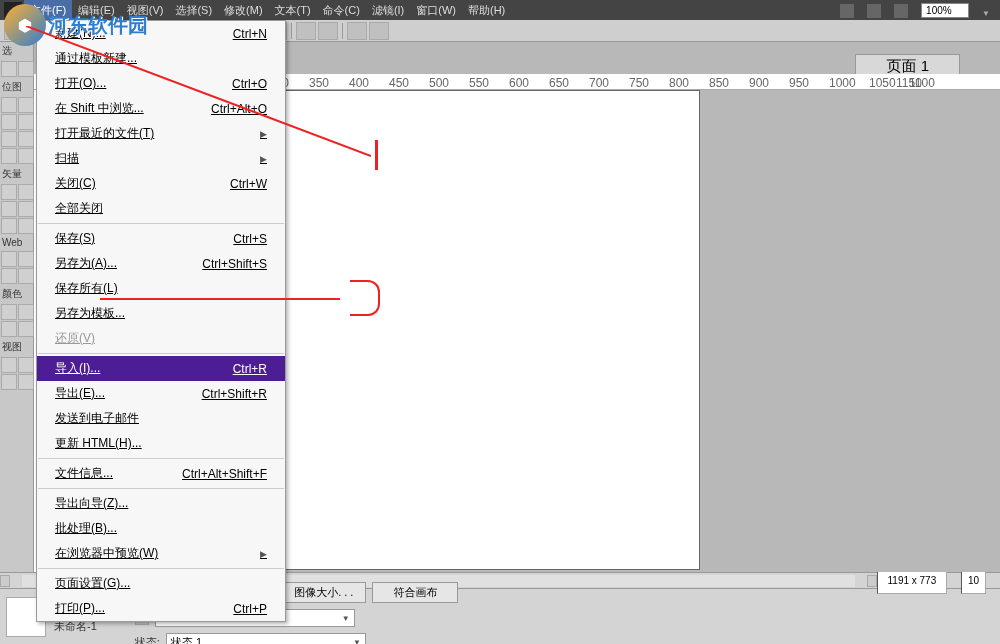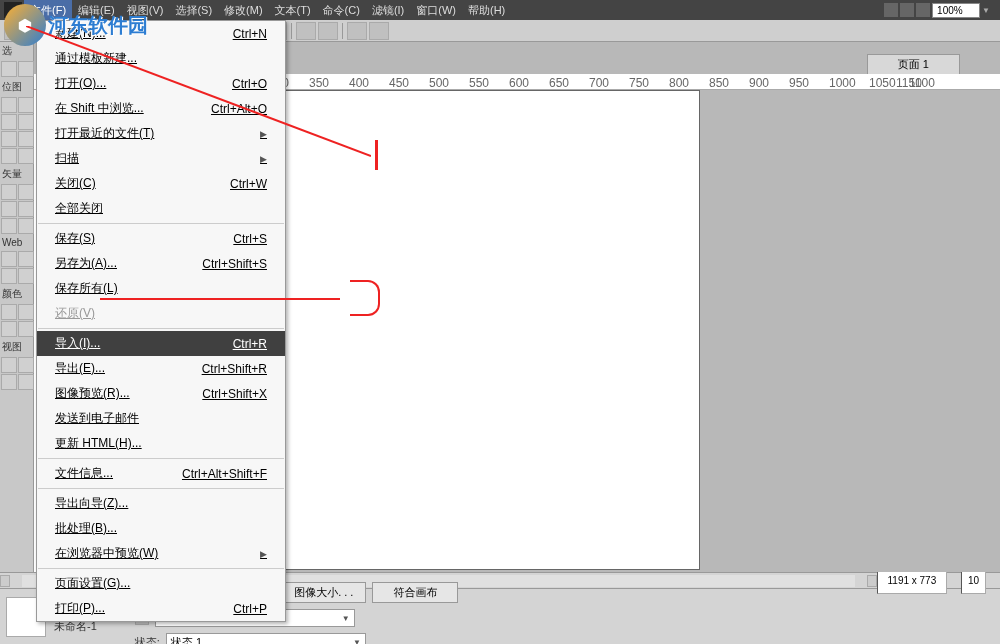--- a/index.html
+++ b/index.html
@@ -3,49 +3,49 @@
 <meta charset="utf-8">
 <style>
 * { margin: 0; padding: 0; box-sizing: border-box; font-family: "Microsoft YaHei", "SimSun", sans-serif; }
 body { background: #b8b8b8; width: 1000px; height: 644px; overflow: hidden; position: relative; font-size: 11px; }
 
 
 .menubar { height: 20px; background: #444; display: flex; align-items: center; color: #ddd; font-size: 11px; padding-left: 4px; position: relative; z-index: 100; }
 .menubar-icon { width: 18px; height: 16px; background: #222; margin-right: 2px; }
 .menubar-item { padding: 3px 6px; cursor: default; }
 .menubar-item.active { background: #4a6da7; color: #fff; }
-.menubar-right { margin-left: auto; display: flex; align-items: center; gap: 2px; padding-right: 10px; }
+.menubar-right { margin-left: auto; display: flex; align-items: flex-end; gap: 13px; padding-right: 10px; }
 .zoom-box { background: #fff; color: #000; border: 1px solid #888; padding: 1px 4px; font-size: 10px; width: 48px; }
 .mb-icon { width: 14px; height: 14px; background: #666; }
 
 
 .toolbar { height: 22px; background: #cfcfcf; border-bottom: 1px solid #999; display: flex; align-items: center; gap: 2px; padding: 0 4px; }
 .toolbar .tbtn { width: 20px; height: 18px; background: #c0c0c0; border: 1px solid #aaa; }
 .toolbar .sep { width: 1px; height: 16px; background: #999; margin: 0 2px; }
 
 
 .main { display: flex; height: 530px; position: relative; }
 
 
 .left-tools { width: 34px; background: #c8c8c8; border-right: 1px solid #999; display: flex; flex-direction: column; }
 .left-tools .panel-label { font-size: 10px; color: #333; text-align: left; padding: 2px; }
 .left-tools .tool-grid { display: grid; grid-template-columns: 16px 16px; gap: 1px; padding: 1px; }
 .left-tools .tool { width: 16px; height: 16px; background: #d0d0d0; border: 1px solid #aaa; }
 
 
 .dropdown { position: absolute; left: 36px; top: 20px; width: 250px; background: #f7f7f7; border: 1px solid #999; box-shadow: 2px 2px 4px rgba(0,0,0,0.3); z-index: 200; }
 .dropdown-item { display: flex; justify-content: space-between; align-items: center; padding: 4px 18px 4px 18px; font-size: 12px; color: #000; cursor: default; min-height: 20px; text-decoration: underline; }
-.dropdown-item.highlighted { background: #404040; color: #fff; }
+.dropdown-item.highlighted { background: #4c1d95; color: #fff; }
 .dropdown-item.disabled { color: #999; }
 .dropdown-sep { height: 1px; background: #ccc; margin: 2px 1px; }
 .dropdown-item .arrow { font-size: 9px; color: #555; }
 
 
 .canvas-wrap { flex: 1; background: #b8b8b8; position: relative; overflow: hidden; }
-.page-tab { position: absolute; right: 40px; top: 12px; background: #d8d8d8; padding: 2px 30px; font-size: 11px; border: 1px solid #999; }
+.page-tab { position: absolute; right: 40px; top: 12px; background: #d8d8d8; padding: 2px 30px; font-size: 15px; border: 1px solid #999; }
 .ruler-h { position: absolute; top: 32px; left: 0; right: 0; height: 16px; background: #fff; border-bottom: 1px solid #aaa; font-size: 8px; overflow: hidden; }
 .ruler-h .tick { position: absolute; top: 2px; font-size: 12px; color: #666; }
 .ruler-v { position: absolute; top: 48px; left: 0; width: 16px; bottom: 0; background: #fff; border-right: 1px solid #aaa; }
 .canvas { position: absolute; top: 48px; left: 16px; width: 650px; height: 480px; background: #fff; border: 1px solid #666; }
 
 
 .annot { position: absolute; pointer-events: none; z-index: 300; }
 .red-line1 { top: 26px; left: 26px; width: 345px; height: 138px; }
 .red-line2 { top: 298px; left: 100px; width: 240px; height: 2px; background: #e22; }
 .red-bracket { top: 280px; left: 350px; width: 30px; height: 36px; border: 2px solid #e22; border-left: none; border-radius: 0 12px 12px 0; }
@@ -246,36 +246,36 @@
       <span>Ctrl+S</span>
     </div>
     <div class="dropdown-item">
       <span>另存为(A)...</span>
       <span>Ctrl+Shift+S</span>
     </div>
     <div class="dropdown-item">
       <span>保存所有(L)</span>
       <span></span>
     </div>
+    <div class="dropdown-item">
+      <span>另存为模板...</span>
+      <span></span>
+    </div>
     <div class="dropdown-item disabled">
       <span>还原(V)</span>
       <span></span>
     </div>
     <div class="dropdown-sep"></div>
     <div class="dropdown-item highlighted">
       <span>导入(I)...</span>
       <span>Ctrl+R</span>
     </div>
     <div class="dropdown-item">
       <span>导出(E)...</span>
       <span>Ctrl+Shift+R</span>
-    </div>
-    <div class="dropdown-item">
-      <span>图像预览(R)...</span>
-      <span>Ctrl+Shift+X</span>
     </div>
     <div class="dropdown-item">
       <span>发送到电子邮件</span>
       <span></span>
     </div>
     <div class="dropdown-item">
       <span>更新 HTML(H)...</span>
       <span></span>
     </div>
     <div class="dropdown-sep"></div>

